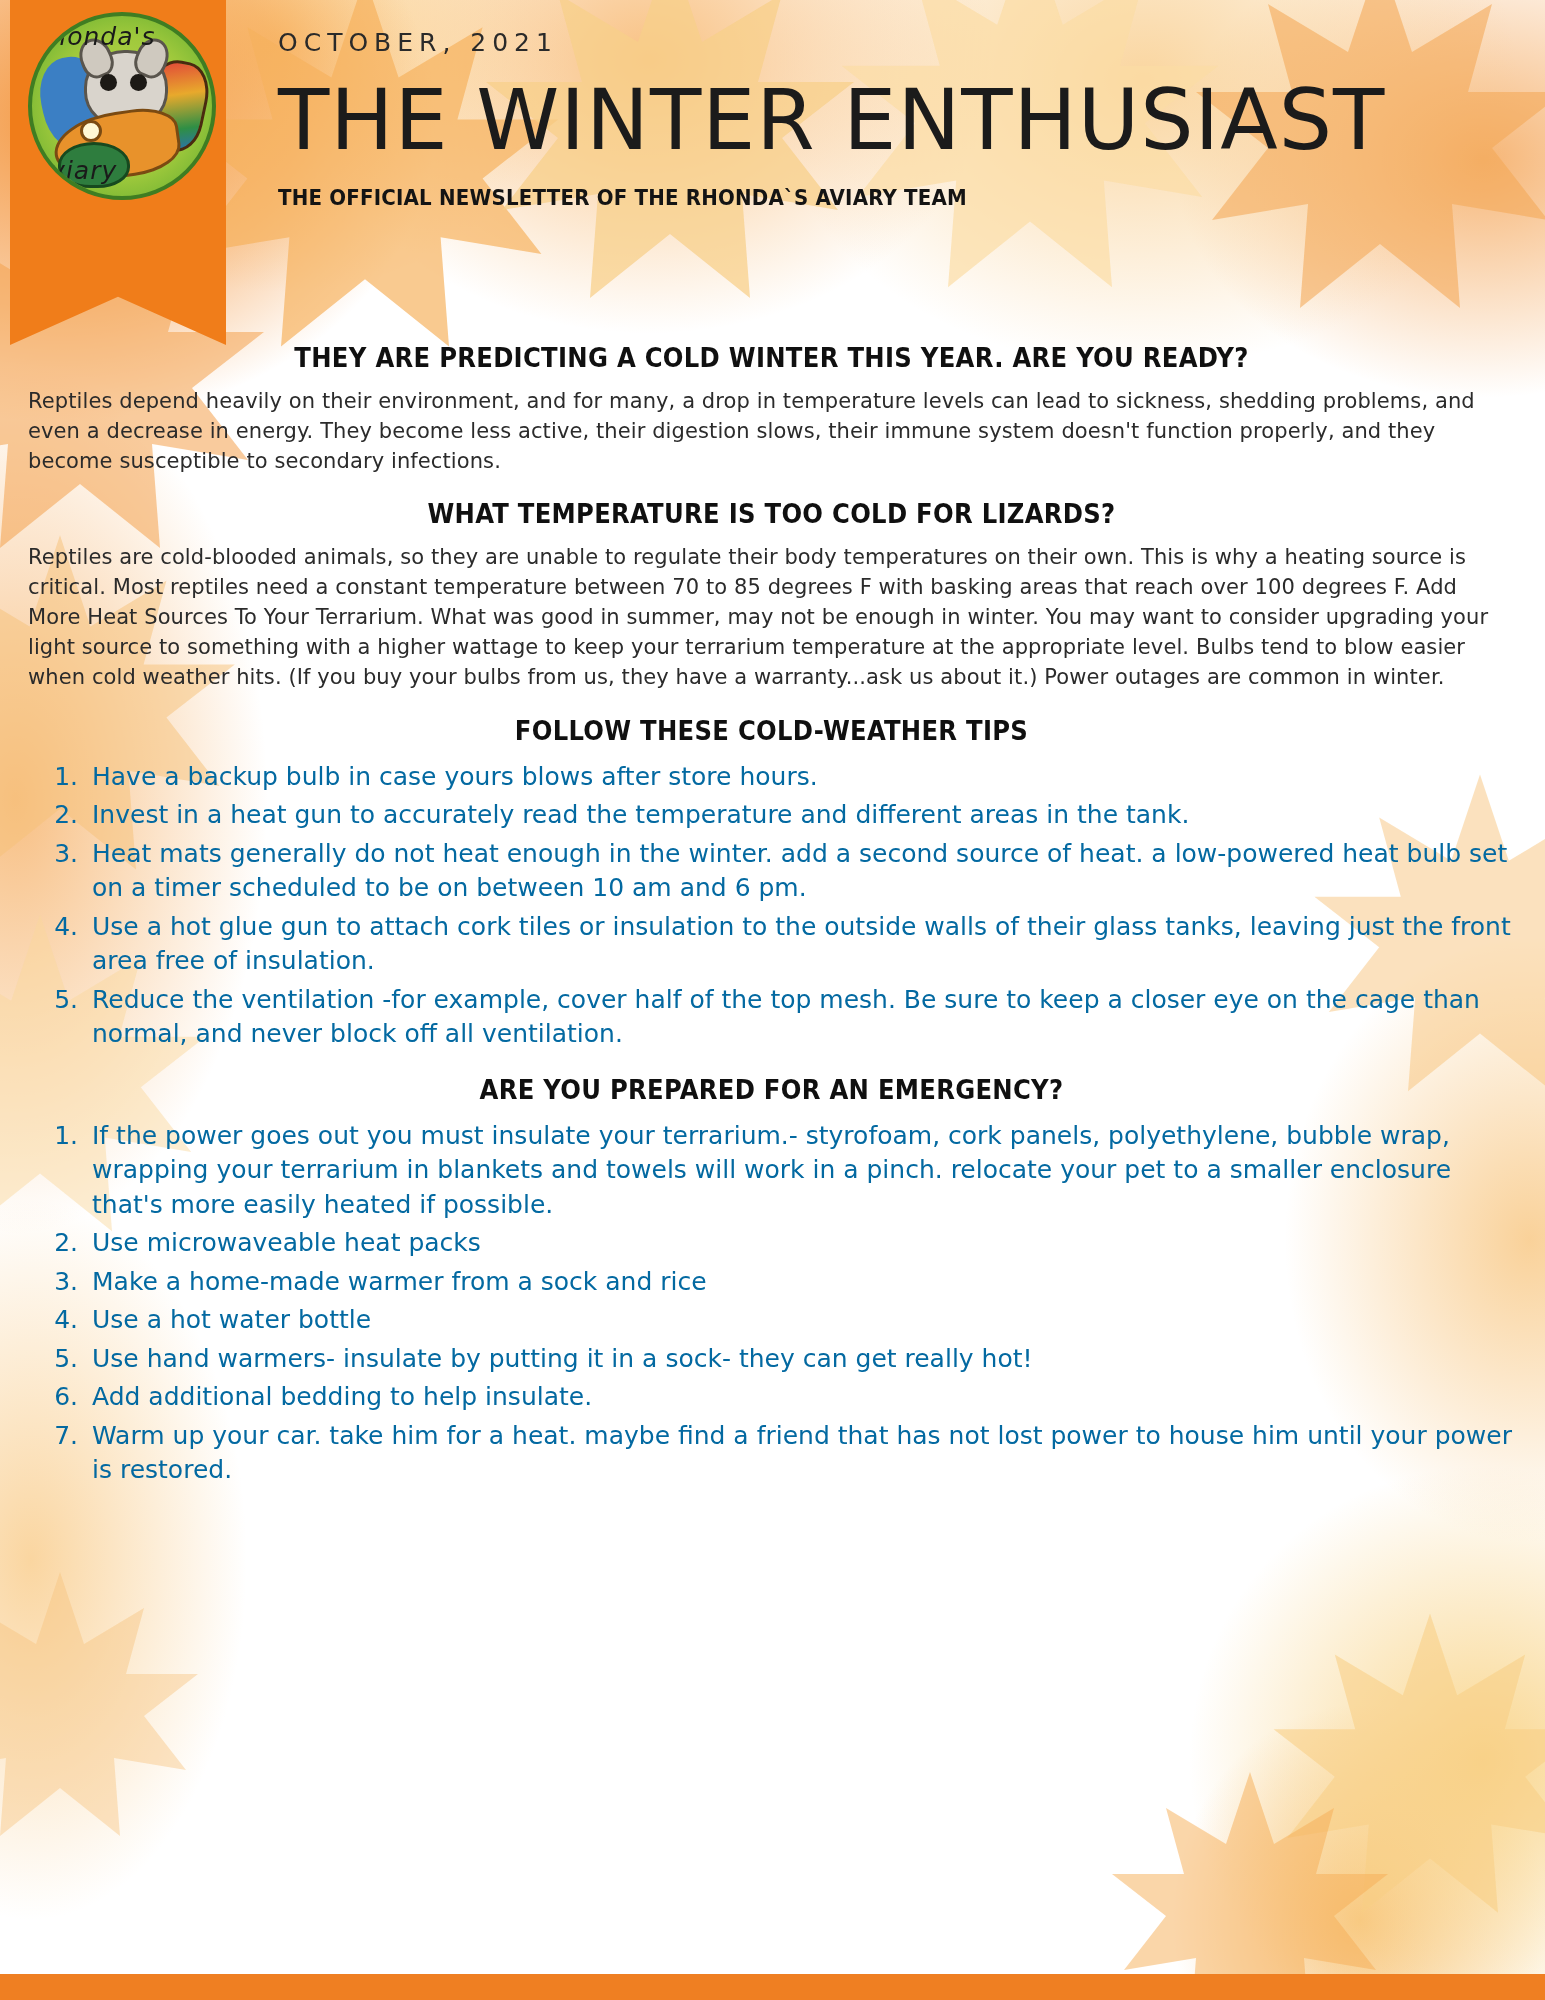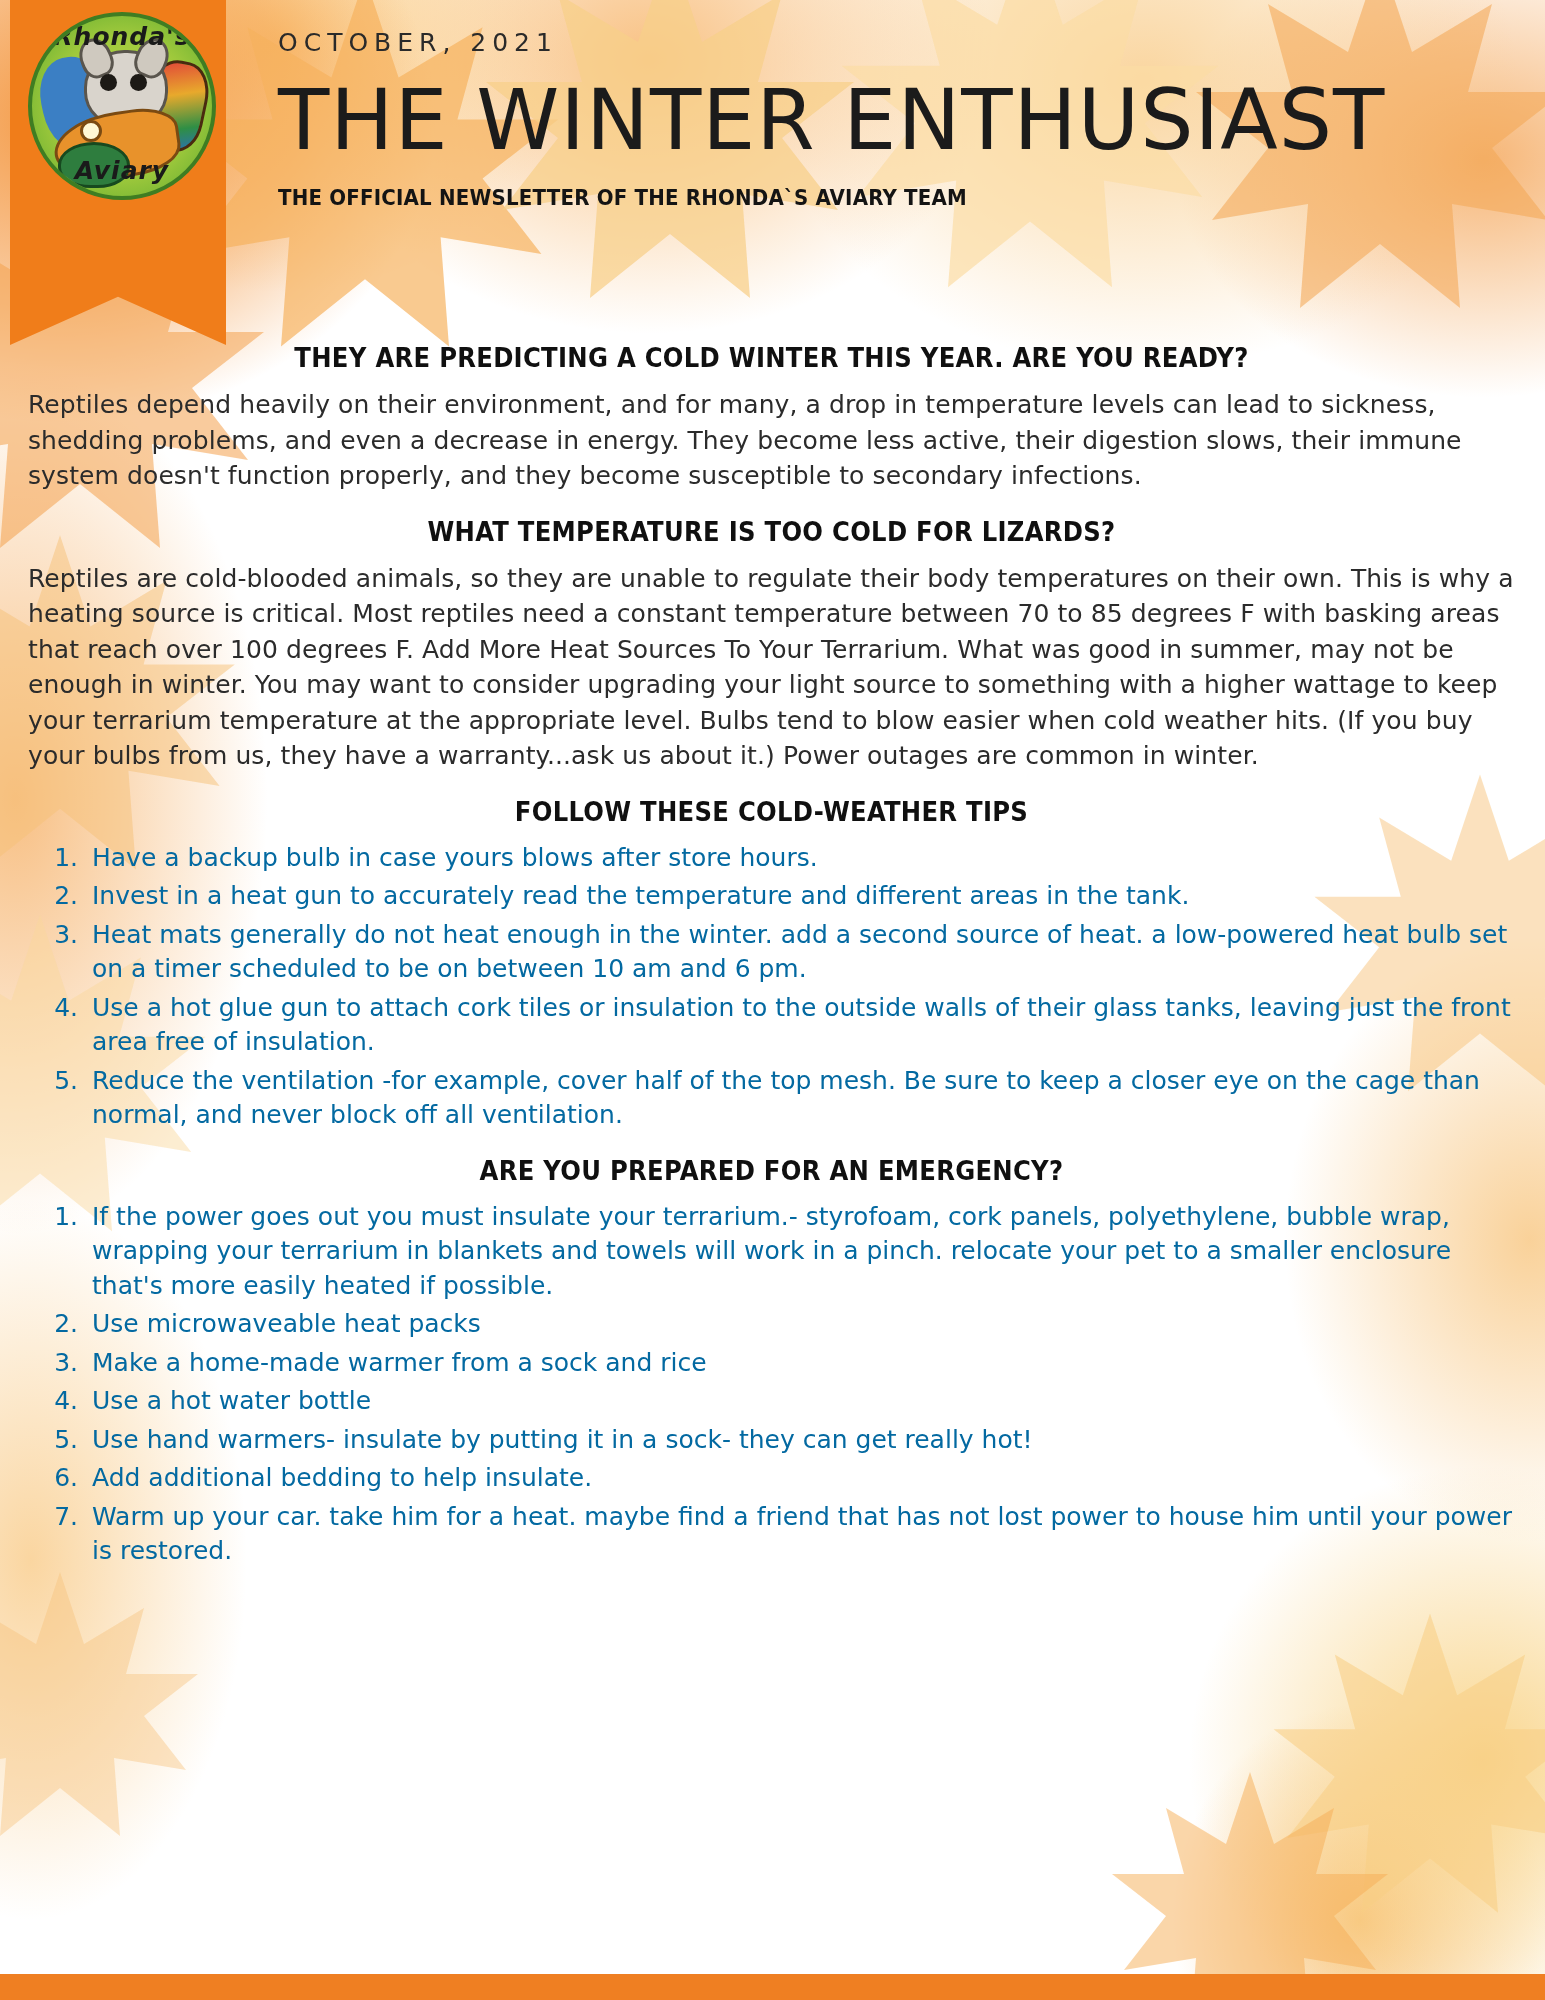--- a/index.html
+++ b/index.html
@@ -130,23 +130,23 @@
     position: absolute;
     left: 26px; top: 126px;
     width: 66px; height: 40px;
     background: #2e7d3e;
     border-radius: 50% 50% 45% 45%;
     border: 3px solid #17491f;
   }
   .logo-text-top, .logo-text-bottom {
     position: absolute;
     left: 0; width: 180px;
-    text-align: center;
-    font-family: "DejaVu Sans", sans-serif;
-    font-weight: bold;
+    text-align: left;
+    font-family: "DejaVu Sans", sans-serif;
+    font-weight: normal;
     font-style: italic;
     color: #1a1a1a;
     letter-spacing: 1px;
   }
   .logo-text-top { top: 6px; font-size: 25px; }
   .logo-text-bottom { top: 140px; font-size: 25px; }
 
   .header-block {
     position: absolute;
     left: 278px;
@@ -191,21 +191,21 @@
     text-align: center;
     font-family: "DejaVu Sans Condensed", "DejaVu Sans", sans-serif;
     font-weight: bold;
     font-size: 27px;
     letter-spacing: 0.3px;
     color: #101010;
     margin: 22px 0 14px 0;
   }
   p.body {
     font-family: "DejaVu Sans", sans-serif;
-    font-size: 25px;
+    font-size: 21px;
     line-height: 1.42;
     color: #2b2b2b;
     margin: 0 0 6px 0;
     letter-spacing: 0.1px;
   }
   ol.list {
     font-family: "DejaVu Sans", sans-serif;
     font-size: 25px;
     line-height: 1.38;
     color: #0369a1;

